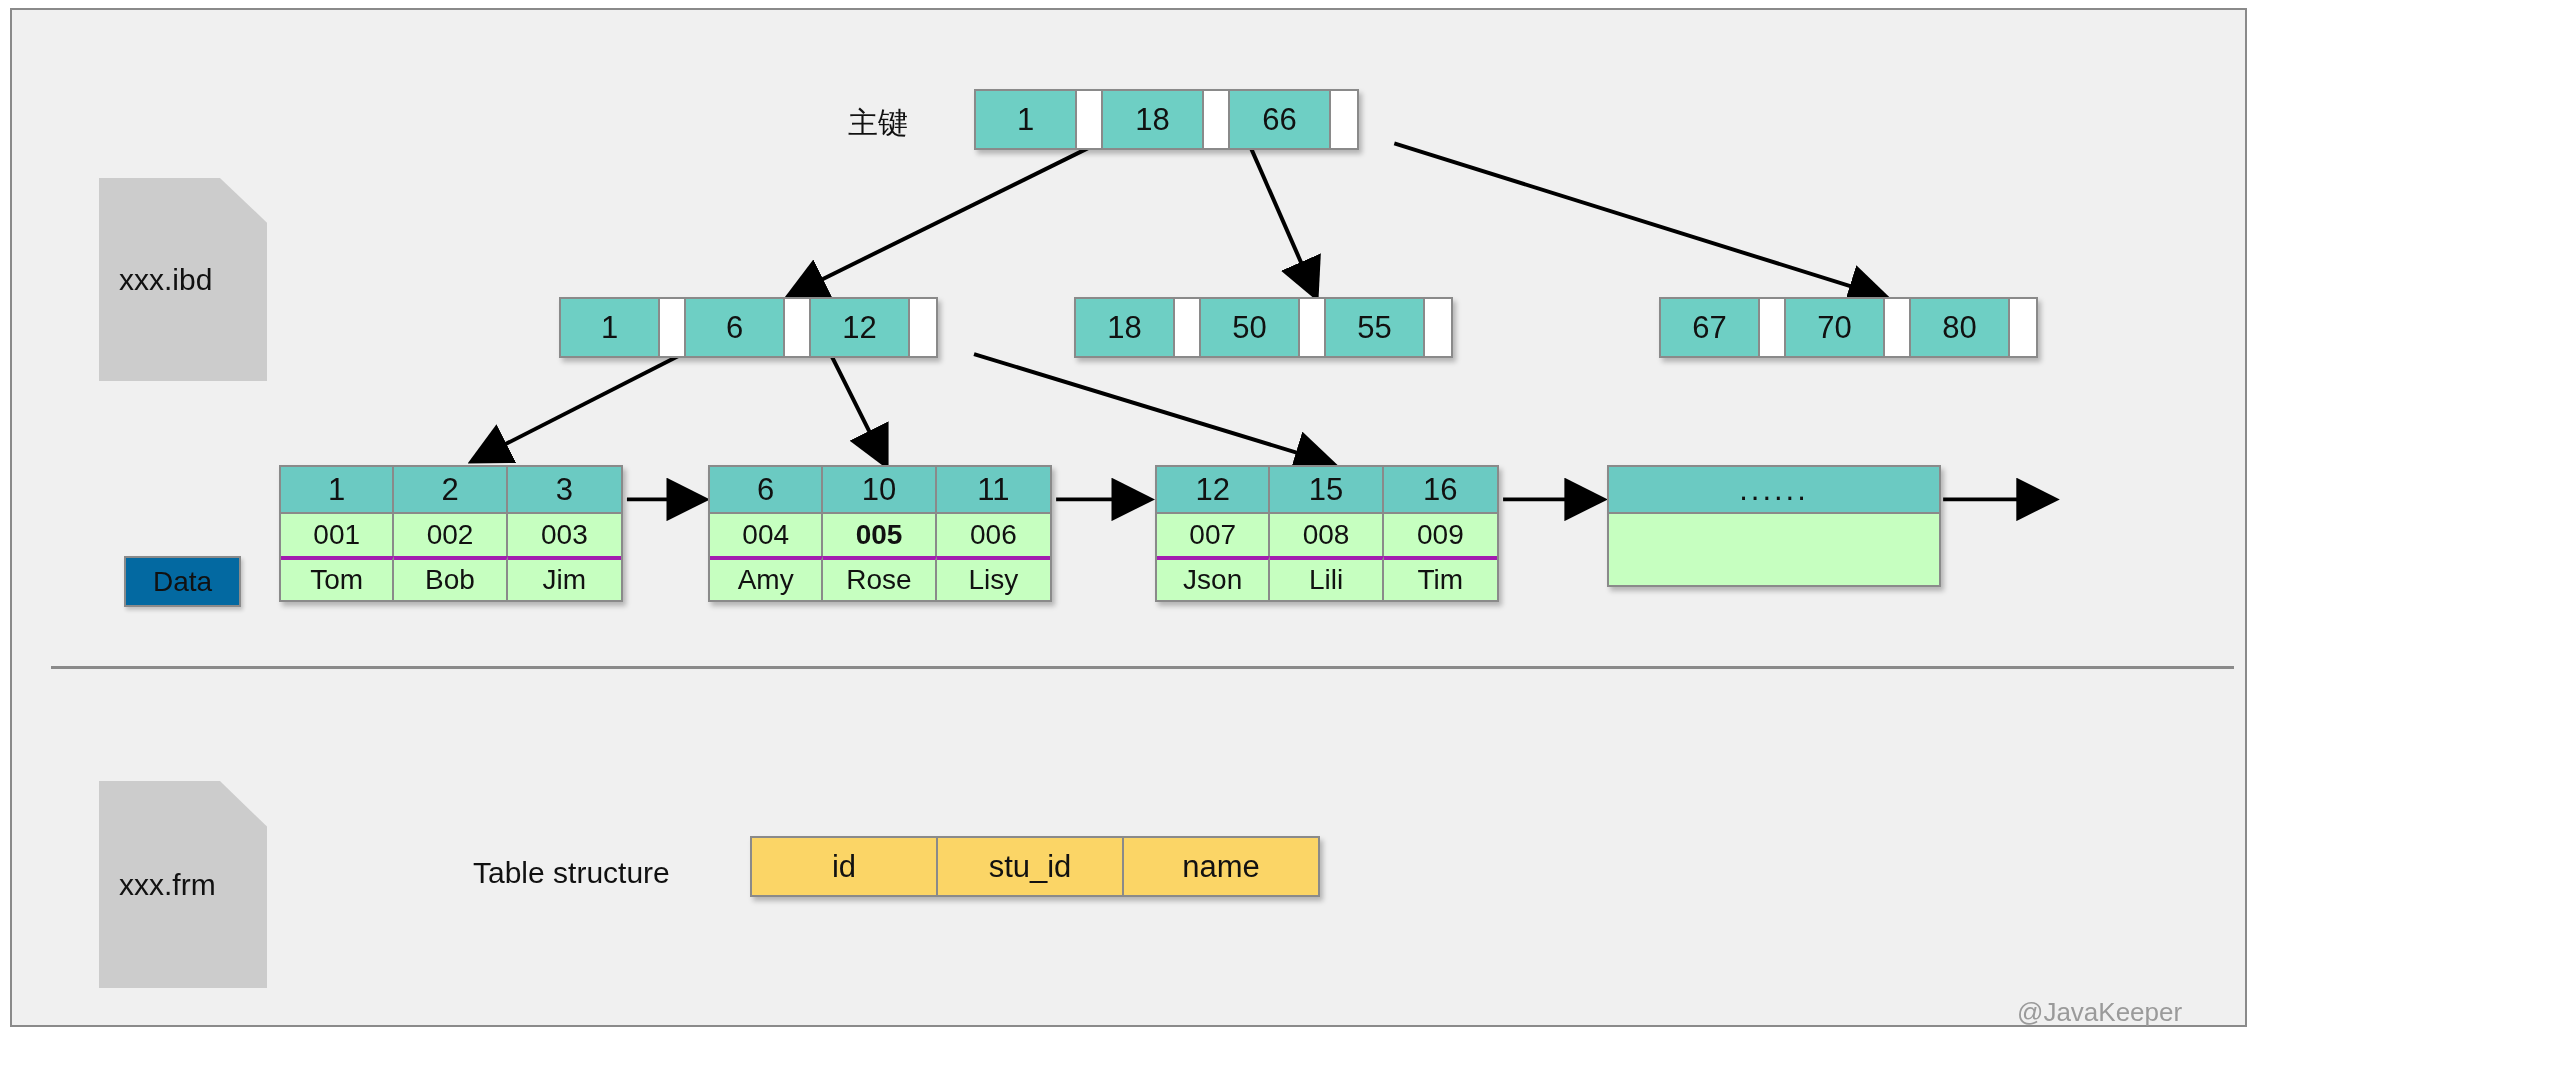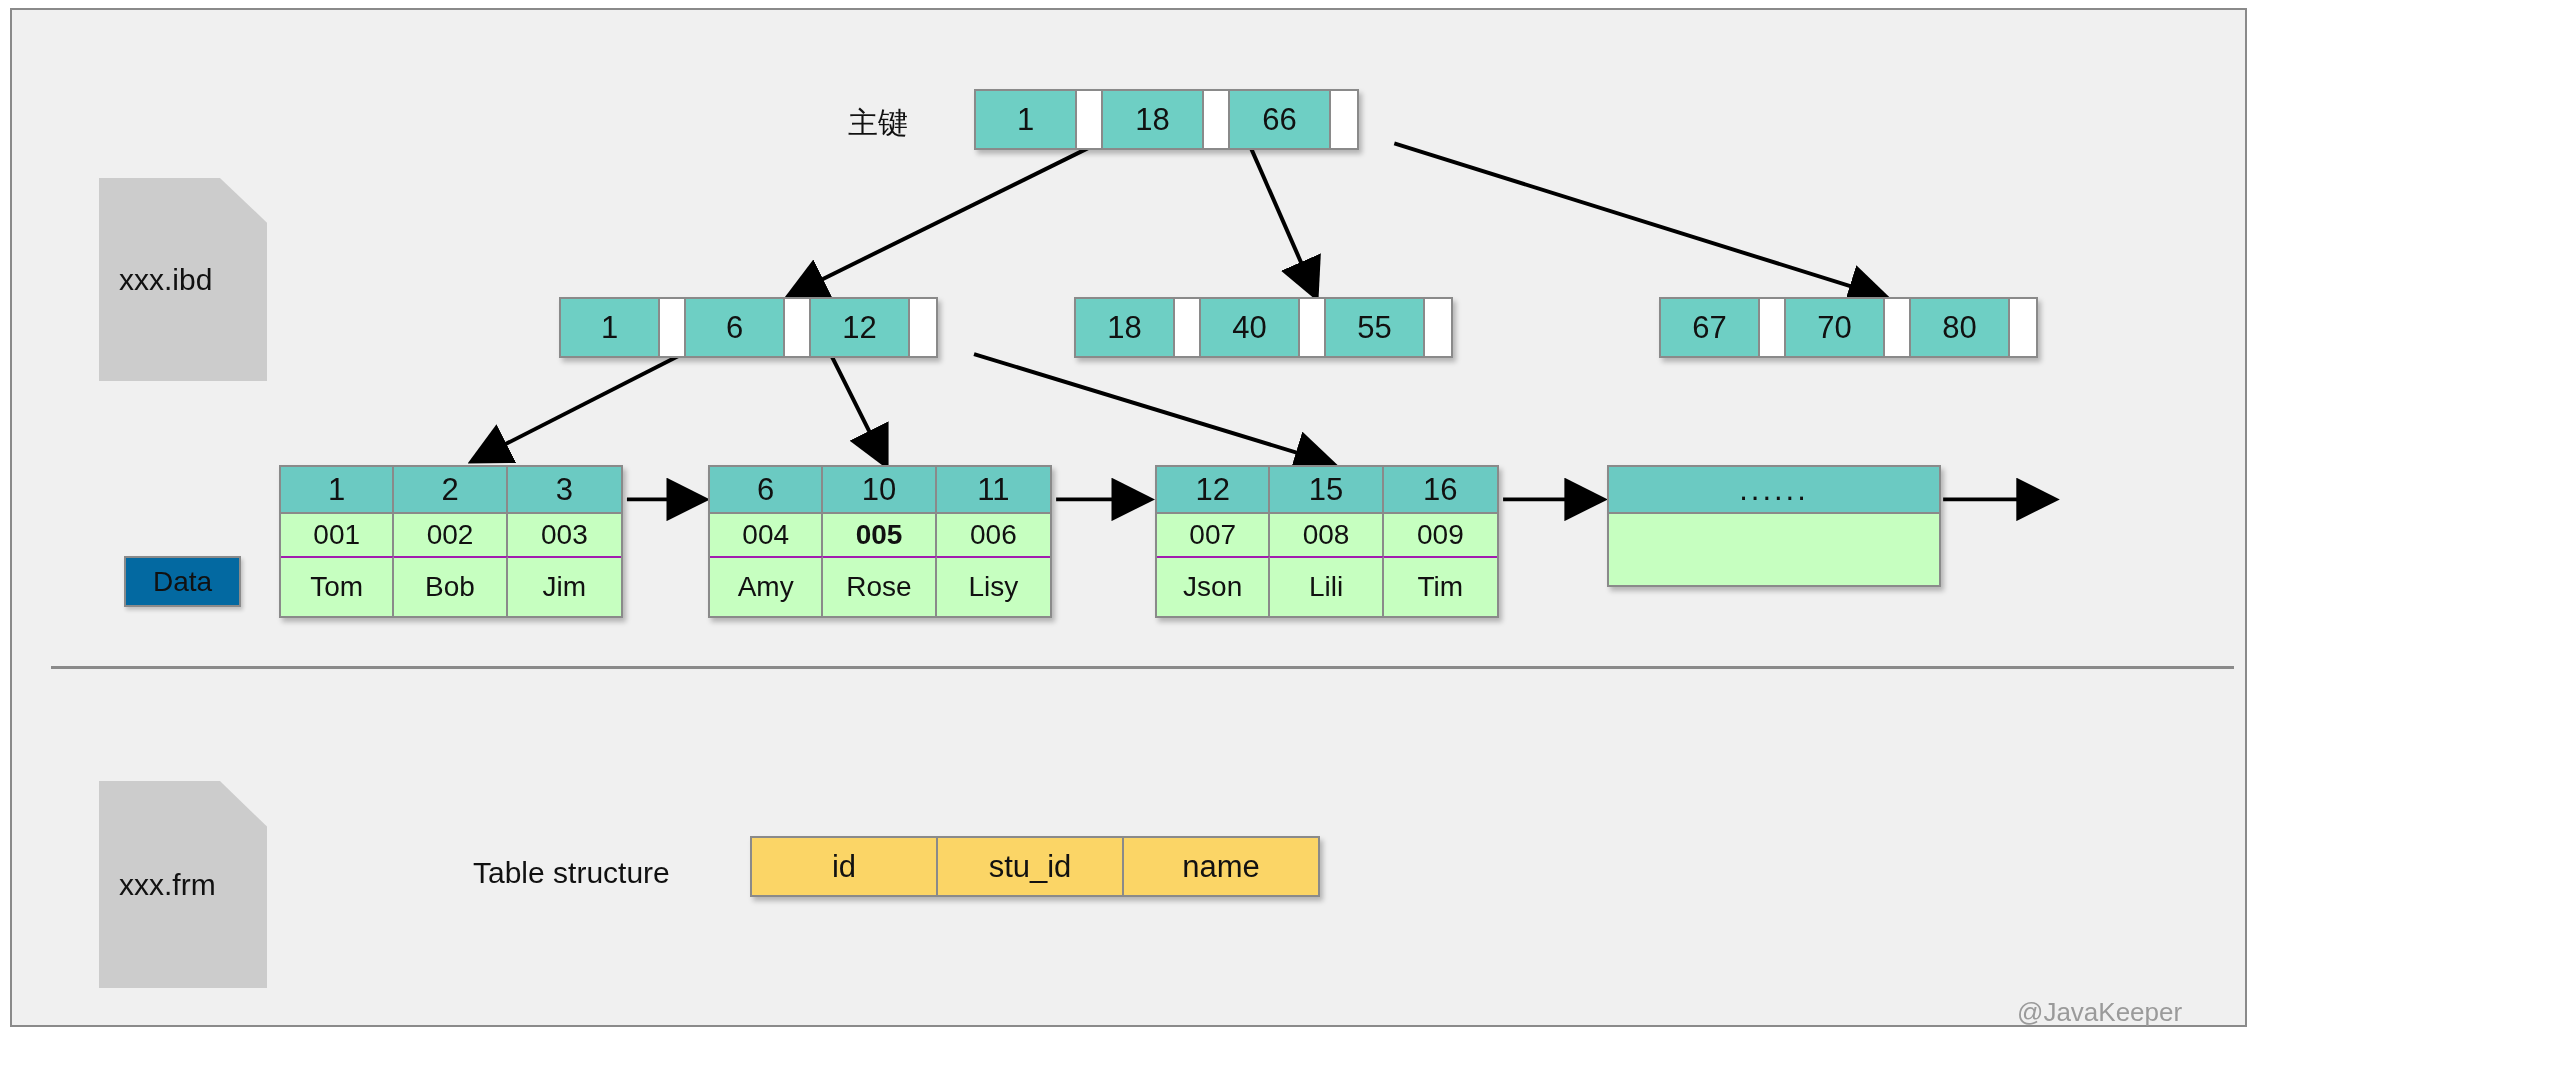--- a/index.html
+++ b/index.html
@@ -116,22 +116,22 @@
     font-size: 31px;
     height: 45px;
   }
   .leaf-row.vals .leaf-cell {
     background: #c6ffc0;
     height: 44px;
     border-top: 2px solid #8a8a8a;
   }
   .leaf-row.names .leaf-cell {
     background: #c6ffc0;
-    height: 60px;
-    border-top: 2px solid #a21caf;
+    height: 44px;
+    border-top: 4px solid #a21caf;
   }
   .leaf-ellipsis-head {
     background: #6bcac2;
     height: 45px;
     display: flex;
     align-items: center;
     justify-content: center;
     font-size: 31px;
     letter-spacing: 3px;
     color: #111;
@@ -243,21 +243,21 @@
     <div class="ptr-cell"></div>
     <div class="key-cell" style="width:99px;">6</div>
     <div class="ptr-cell"></div>
     <div class="key-cell" style="width:99px;">12</div>
     <div class="ptr-cell"></div>
   </div>
 
   <div class="index-node" style="left:1074px; top:297px;">
     <div class="key-cell" style="width:99px;">18</div>
     <div class="ptr-cell"></div>
-    <div class="key-cell" style="width:99px;">40</div>
+    <div class="key-cell" style="width:99px;">50</div>
     <div class="ptr-cell"></div>
     <div class="key-cell" style="width:99px;">55</div>
     <div class="ptr-cell"></div>
   </div>
 
   <div class="index-node" style="left:1659px; top:297px;">
     <div class="key-cell" style="width:99px;">67</div>
     <div class="ptr-cell"></div>
     <div class="key-cell" style="width:99px;">70</div>
     <div class="ptr-cell"></div>

